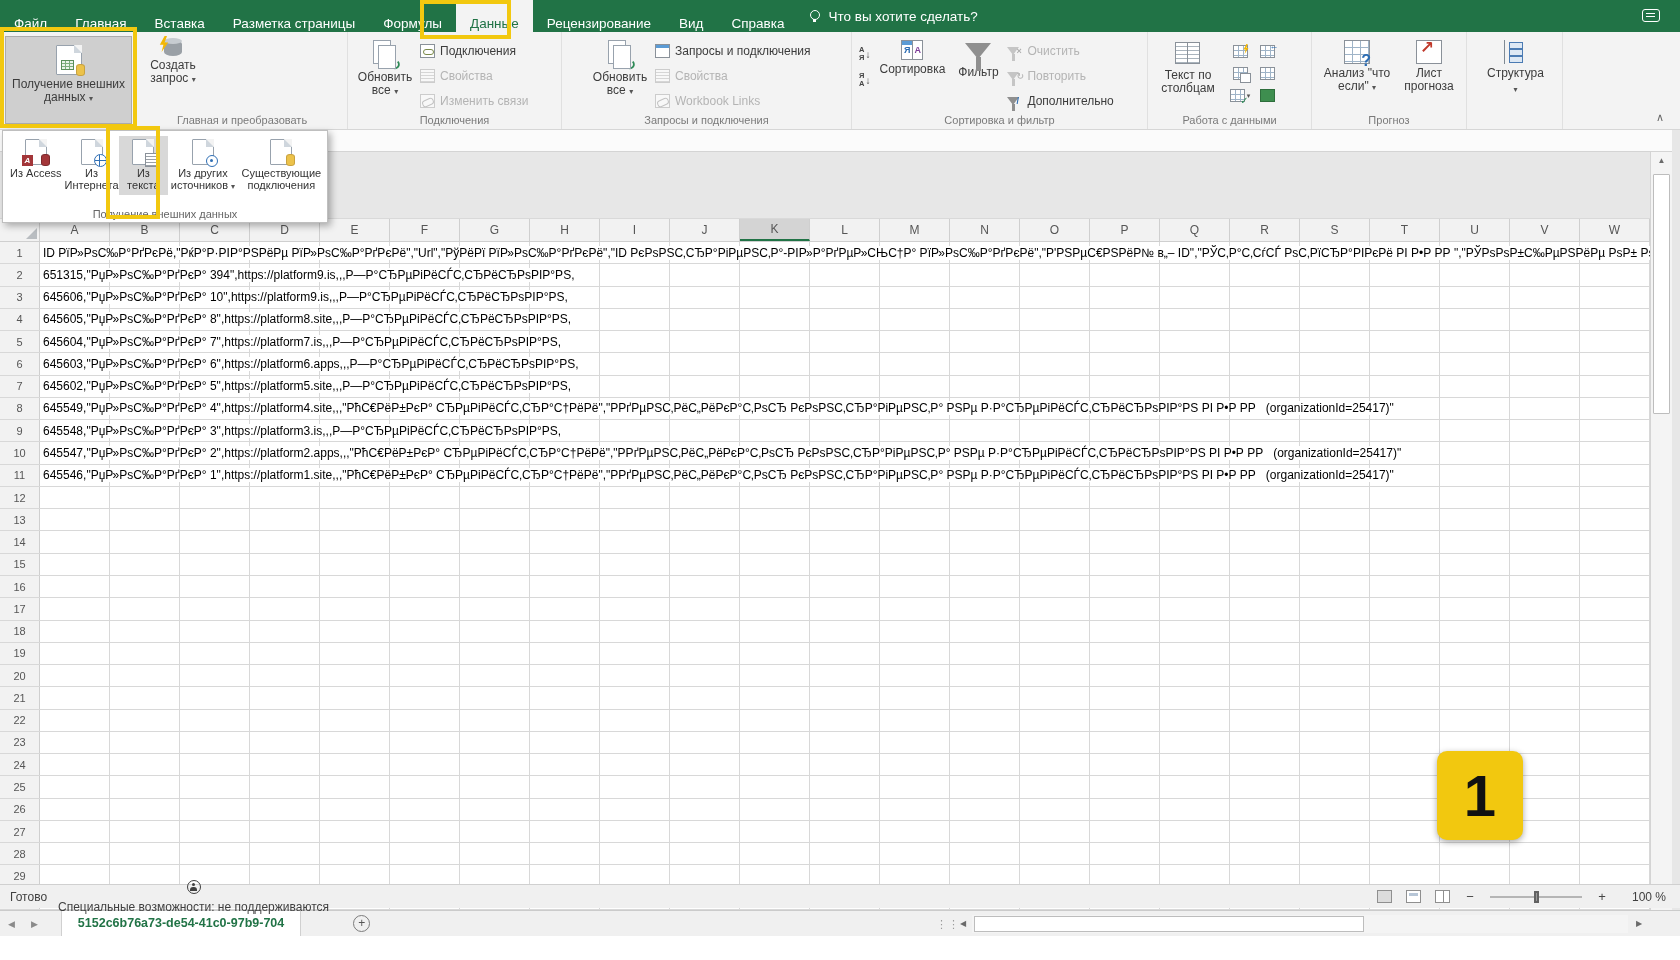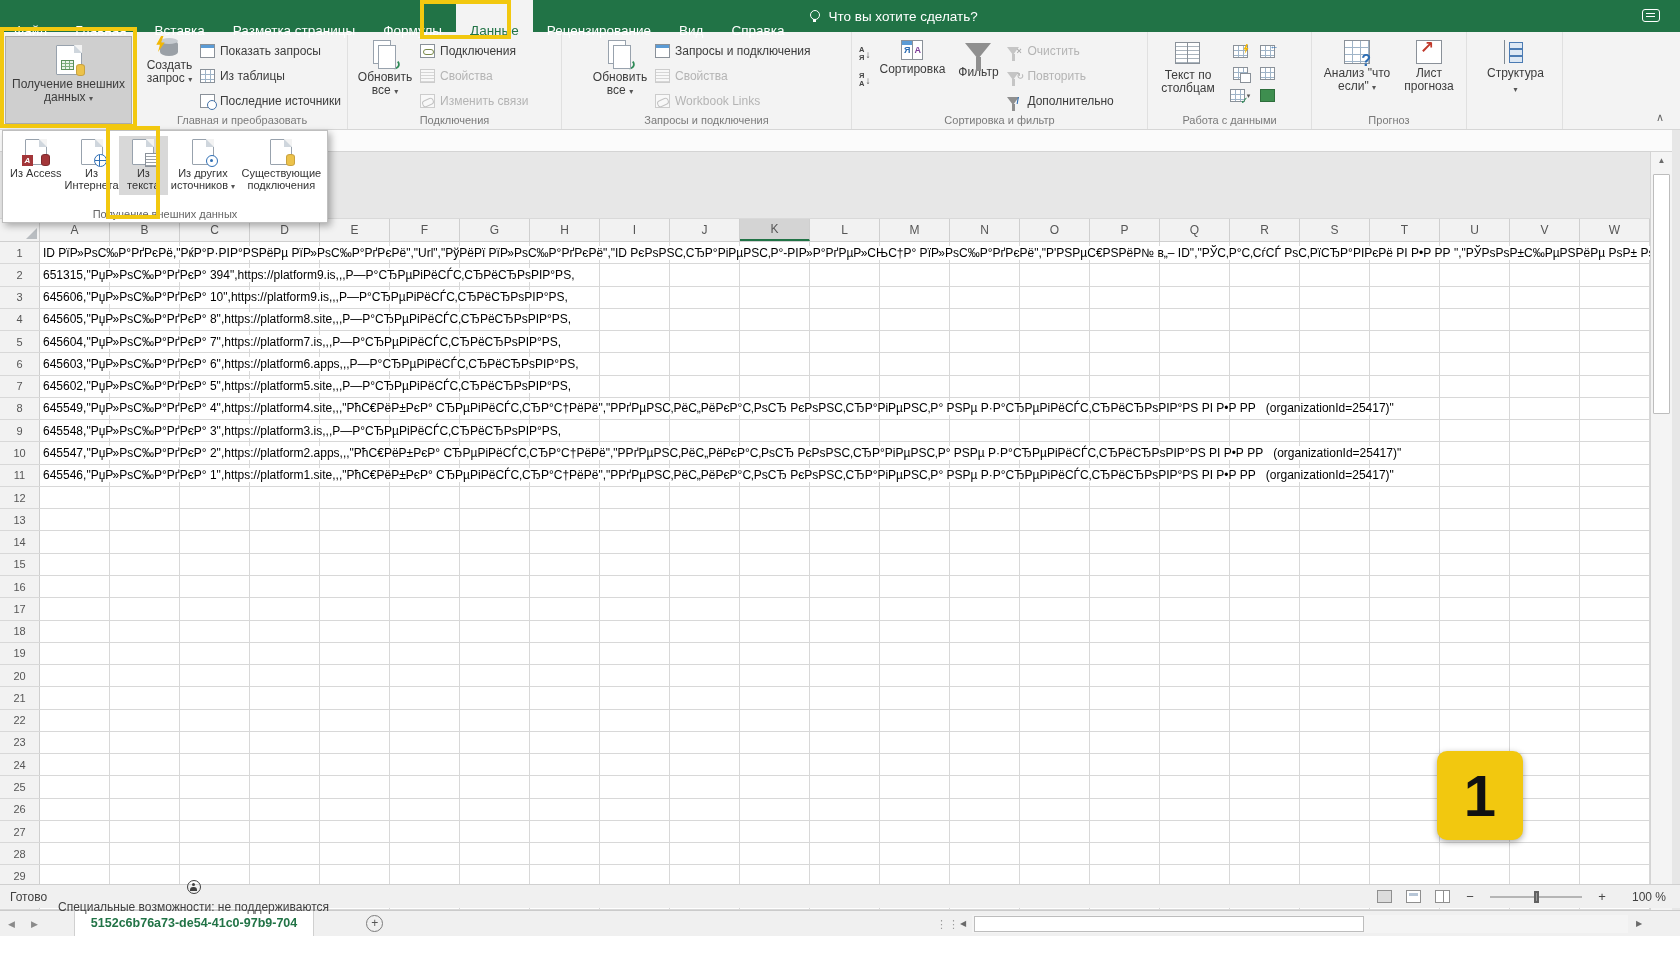--- a/index.html
+++ b/index.html
@@ -2,21 +2,21 @@
 <html style="--hl: #F2C80F; --green: #217346;"><head>
 <meta charset="utf-8">
 <style>
   :root{ --hl:#F2C80F; --green:#217346; }
   *{box-sizing:border-box;margin:0;padding:0;}
   body{font-family:"Liberation Sans","DejaVu Sans",sans-serif;background:#999;}
   #app{position:relative;width:1680px;height:960px;background:#fff;overflow:hidden;}
 
   
   .menubar{position:absolute;left:0;top:0;width:1680px;height:32px;background:var(--green);display:flex;align-items:stretch;color:#fff;z-index:5;}
-  .mi{padding:15px 14px;line-height:32px;font-size:13.5px;cursor:default;white-space:nowrap;}
+  .mi{padding:8px 14px;line-height:32px;font-size:13.5px;cursor:default;white-space:nowrap;}
   .mi.active{background:#f3f3f3;color:var(--green);}
   .tellme{display:flex;align-items:center;gap:8px;margin-left:10px;font-size:13.5px;}
   .bulb{width:12px;height:12px;position:relative;display:inline-block;}
   .bulb::before{content:"";position:absolute;left:2px;top:0;width:8px;height:8px;border:1.4px solid #fff;border-radius:50%;}
   .bulb::after{content:"";position:absolute;left:4.5px;bottom:0;width:3px;height:3px;background:#fff;}
   .note-icon{position:absolute;right:20px;top:9px;width:18px;height:13px;border:1.4px solid #fff;border-radius:3px;}
   .note-icon::after{content:"";position:absolute;left:3px;top:3px;width:9px;height:1.4px;background:#fff;box-shadow:0 3px 0 #fff;}
 
   
   .ribbon{position:absolute;left:0;top:32px;width:1680px;height:98px;background:#f3f3f3;border-bottom:1px solid #d6d6d6;display:flex;z-index:4;}
@@ -132,21 +132,21 @@
   
   .vsb{position:absolute;left:1650px;top:152px;width:22px;height:758px;background:#f4f4f4;border-left:1px solid #d4d4d4;z-index:3;}
   .vsb .sarr{position:absolute;left:0;width:100%;height:18px;font-size:8px;color:#6a6a6a;text-align:center;line-height:18px;cursor:pointer;}
   .vsb .sarr.up{top:0;} .vsb .sarr.down{bottom:0;}
   .vsb .thumb{position:absolute;left:2px;right:2px;top:22px;height:240px;background:#fff;border:1px solid #bdbdbd;border-radius:1px;cursor:grab;}
   .edgefill{position:absolute;left:1672px;top:130px;width:8px;height:780px;background:#e7e7e7;z-index:3;}
 
   
   .tabbar{position:absolute;left:0;top:910px;width:1680px;height:26px;background:#f0f0f0;border-top:1px solid #cbcbcb;display:flex;align-items:center;z-index:3;}
   .tnav{font-size:9px;color:#8a8a8a;padding:0 8px;cursor:pointer;}
-  .sheettab{margin-left:28px;height:100%;padding:0 16px;background:#fff;border-left:1px solid #d0d0d0;border-right:1px solid #d0d0d0;color:var(--green);font-weight:bold;font-size:12.5px;line-height:25px;cursor:pointer;white-space:nowrap;}
+  .sheettab{margin-left:15px;height:100%;padding:0 16px;background:#fff;border-left:1px solid #d0d0d0;border-right:1px solid #d0d0d0;color:var(--green);font-weight:bold;font-size:12.5px;line-height:25px;cursor:pointer;white-space:nowrap;}
   .addsheet{margin-left:52px;width:17px;height:17px;border:1px solid #7c7c7c;border-radius:50%;color:#555;font-size:12px;line-height:15px;text-align:center;cursor:pointer;}
   .grip{position:absolute;left:936px;top:0;height:26px;line-height:26px;color:#9a9a9a;font-size:11px;letter-spacing:1px;cursor:col-resize;}
   .hsb-l{position:absolute;left:954px;top:4px;width:18px;height:18px;font-size:8px;color:#6a6a6a;text-align:center;line-height:18px;cursor:pointer;}
   .hsb-track{position:absolute;left:972px;top:4px;width:656px;height:18px;background:#f4f4f4;}
   .hsb-thumb{position:absolute;left:2px;top:1px;width:390px;height:16px;background:#fff;border:1px solid #bdbdbd;cursor:grab;}
   .hsb-r{position:absolute;left:1630px;top:4px;width:18px;height:18px;font-size:8px;color:#6a6a6a;text-align:center;line-height:18px;cursor:pointer;}
 
   
   .statusbar{position:absolute;left:0;top:884px;width:1680px;height:24px;background:#f0f0f0;border-top:1px solid #d0d0d0;display:flex;align-items:center;font-size:12px;color:#3f3f3f;z-index:3;}
   .ready{padding-left:10px;width:58px;}
@@ -206,34 +206,20 @@
         <span class="biglabel"><span>Получение внешних данных</span> <span class="chev">▾</span></span>
       </div>
     </div>
 
     <div class="rgroup g2">
       <div class="bigbtn" style="width:62px;">
         <span class="cylinder">
             <i class="bolt"></i>
           </span>
         <span class="biglabel"><span>Создать запрос</span> <span class="chev">▾</span></span>
-      </div>
-      <div class="smallcol">
-        <div class="smallbtn">
-            <span class="sic sic-window"></span>
-            <span>Показать запросы</span>
-          </div>
-        <div class="smallbtn">
-            <span class="sic sic-table"></span>
-            <span>Из таблицы</span>
-          </div>
-        <div class="smallbtn">
-            <span class="sic sic-clockdoc"></span>
-            <span>Последние источники</span>
-          </div>
       </div>
       <div class="glabel">Главная и преобразовать</div>
     </div>
 
     <div class="rgroup g3">
       <div class="bigbtn" style="width:64px;">
         <span class="pages">
             <span class="refresh-glyph">↻</span>
           </span>
         <span class="biglabel"><span>Обновить все</span> <span class="chev">▾</span></span>

